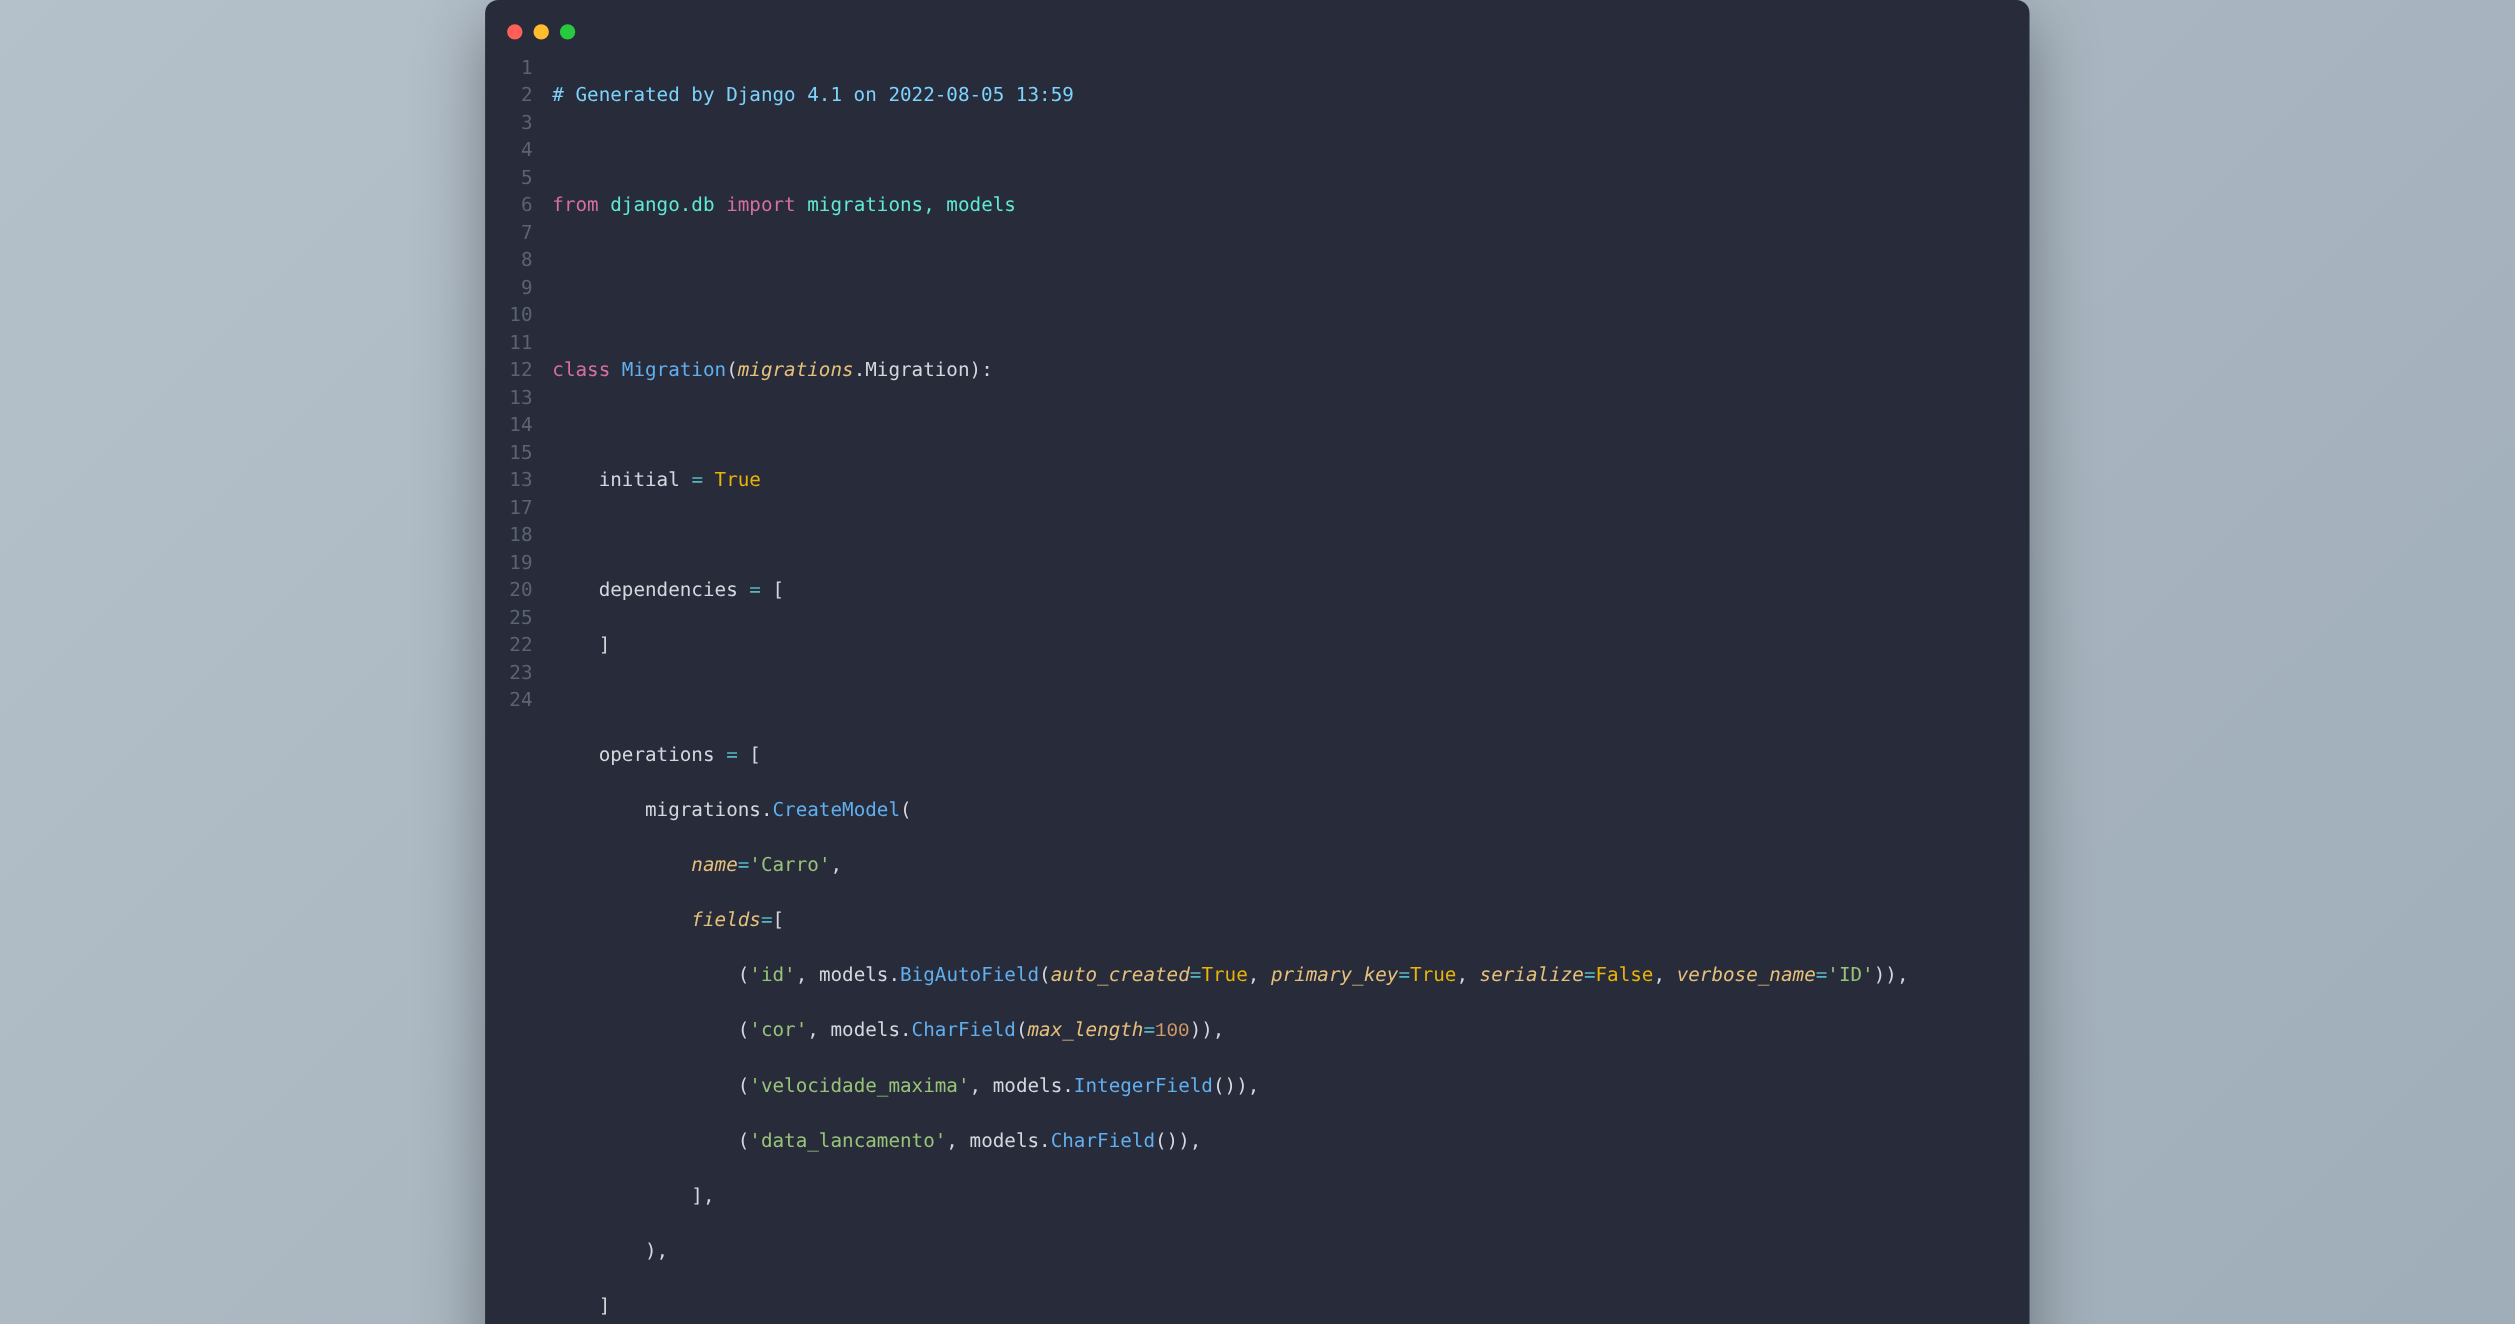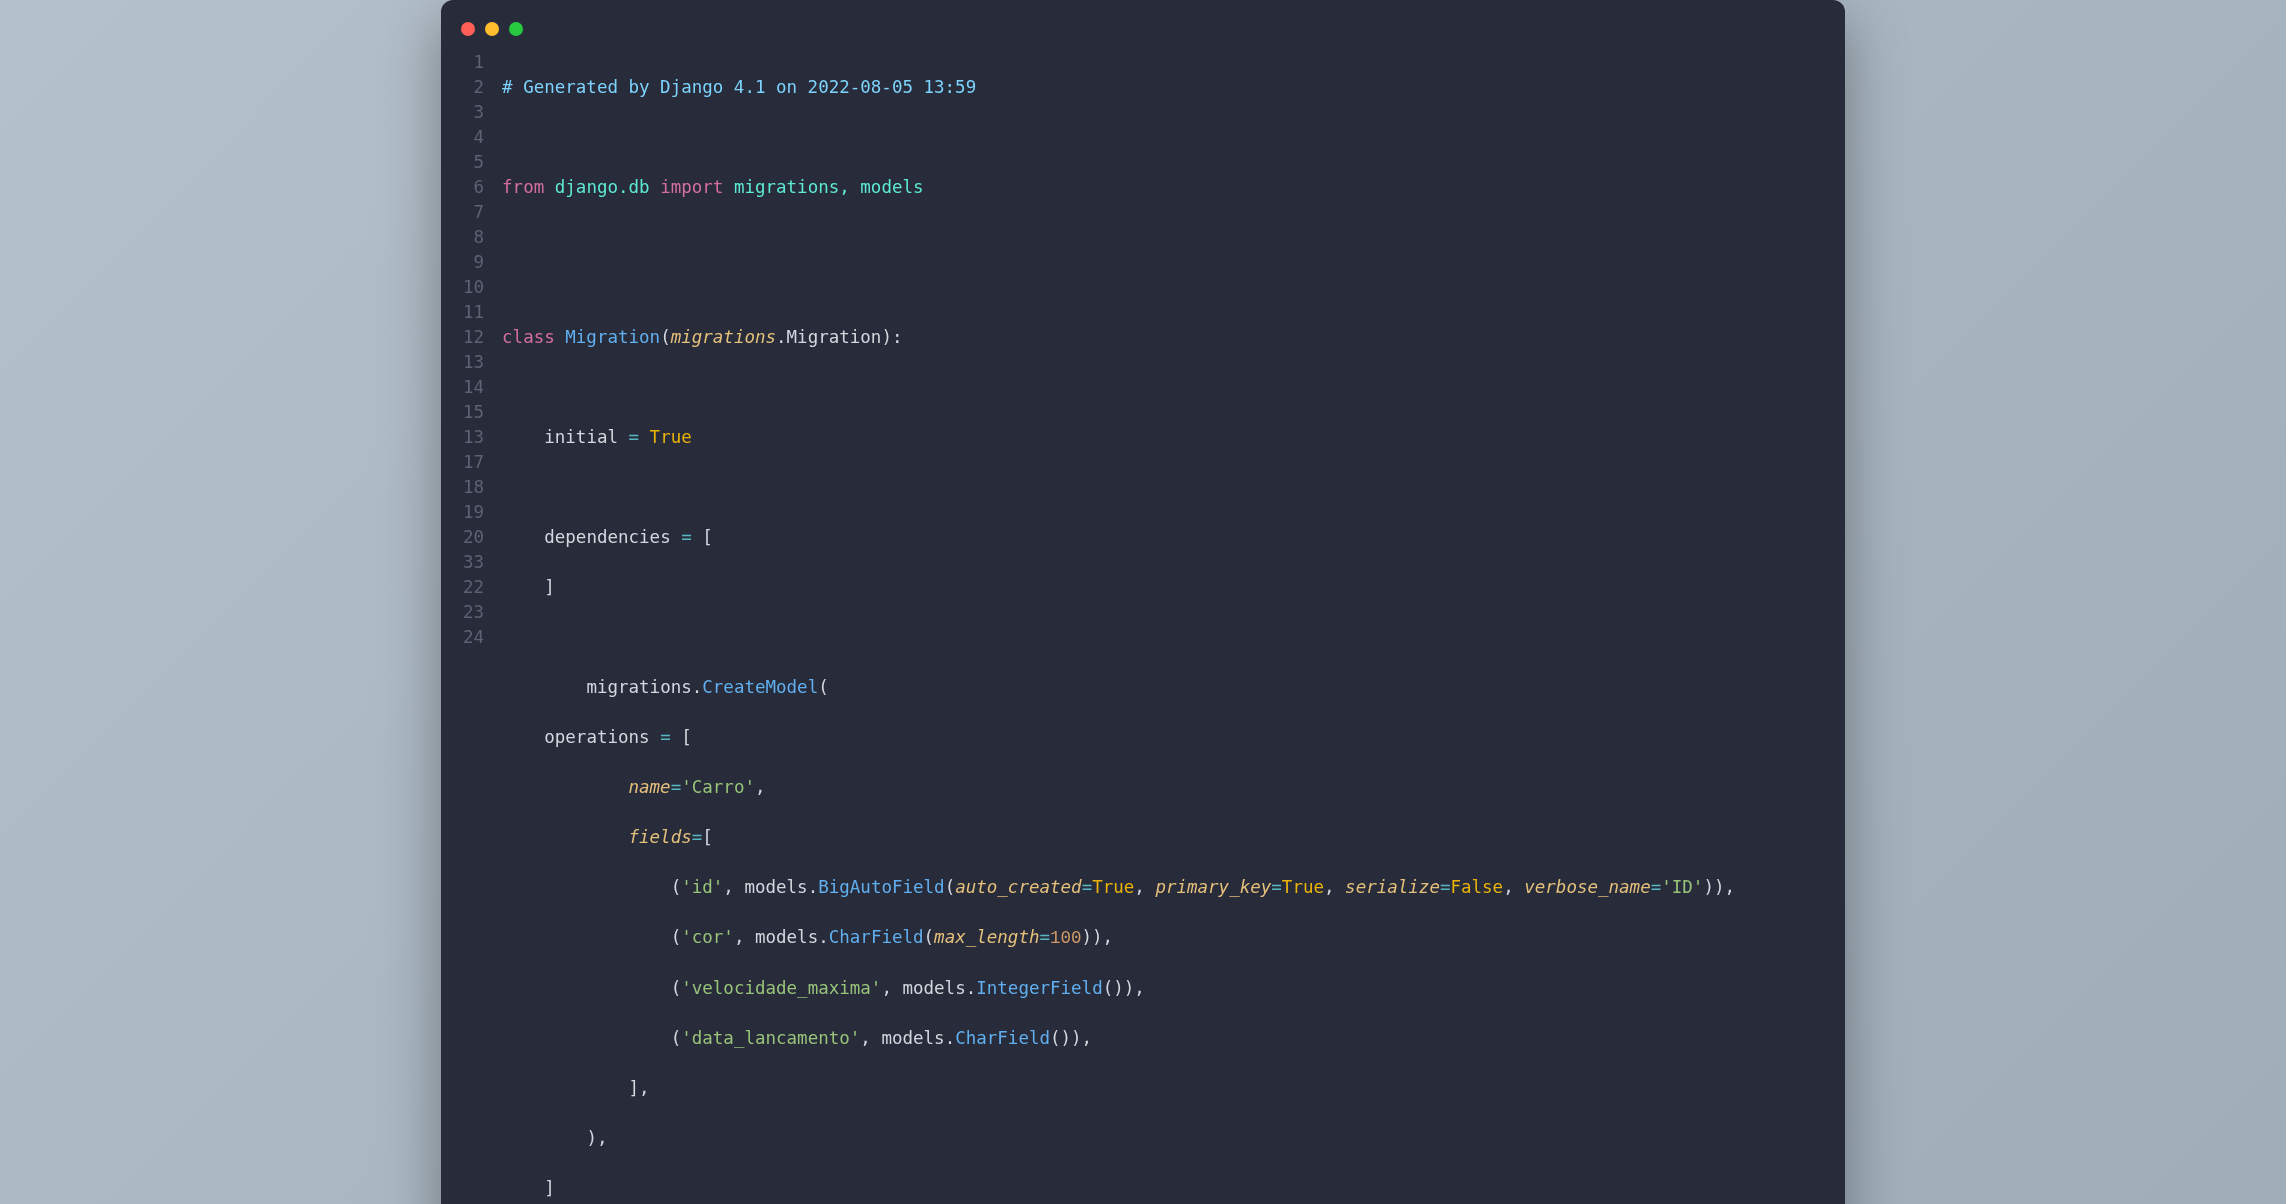--- a/index.html
+++ b/index.html
@@ -85,40 +85,40 @@
       <div>11</div>
       <div>12</div>
       <div>13</div>
       <div>14</div>
       <div>15</div>
       <div>13</div>
       <div>17</div>
       <div>18</div>
       <div>19</div>
       <div>20</div>
-      <div>33</div>
+      <div>25</div>
       <div>22</div>
       <div>23</div>
       <div>24</div>
     </div>
     <div class="code">
 <div><span class="tok-comment"># Generated by Django 4.1 on 2022-08-05 13:59</span></div>
 <div> </div>
 <div><span class="tok-keyword">from</span><span class="tok-module"> django.db </span><span class="tok-keyword">import</span><span class="tok-module"> migrations, models</span></div>
 <div> </div>
 <div> </div>
 <div><span class="tok-keyword">class</span><span class="tok-class"> Migration</span><span class="tok-plain">(</span><span class="tok-param">migrations</span><span class="tok-plain">.</span><span class="tok-plain">Migration</span><span class="tok-plain">):</span></div>
 <div> </div>
 <div><span>    </span><span class="tok-attr">initial</span><span class="tok-op"> = </span><span class="tok-const">True</span></div>
 <div> </div>
 <div><span>    </span><span class="tok-attr">dependencies</span><span class="tok-op"> = </span><span class="tok-plain">[</span></div>
 <div><span>    </span><span class="tok-plain">]</span></div>
 <div> </div>
+<div><span>    </span><span class="tok-attr">operations</span><span class="tok-op"> = </span><span class="tok-plain">[</span></div>
 <div><span>        </span><span class="tok-plain">migrations</span><span class="tok-plain">.</span><span class="tok-type">CreateModel</span><span class="tok-plain">(</span></div>
-<div><span>    </span><span class="tok-attr">operations</span><span class="tok-op"> = </span><span class="tok-plain">[</span></div>
 <div><span>            </span><span class="tok-param">name</span><span class="tok-op">=</span><span class="tok-string">'Carro'</span><span class="tok-plain">,</span></div>
 <div><span>            </span><span class="tok-param">fields</span><span class="tok-op">=</span><span class="tok-plain">[</span></div>
 <div><span>                </span><span class="tok-plain">(</span><span class="tok-string">'id'</span><span class="tok-plain">, </span><span class="tok-plain">models</span><span class="tok-plain">.</span><span class="tok-type">BigAutoField</span><span class="tok-plain">(</span><span class="tok-param">auto_created</span><span class="tok-op">=</span><span class="tok-const">True</span><span class="tok-plain">, </span><span class="tok-param">primary_key</span><span class="tok-op">=</span><span class="tok-const">True</span><span class="tok-plain">, </span><span class="tok-param">serialize</span><span class="tok-op">=</span><span class="tok-const">False</span><span class="tok-plain">, </span><span class="tok-param">verbose_name</span><span class="tok-op">=</span><span class="tok-string">'ID'</span><span class="tok-plain">)),</span></div>
 <div><span>                </span><span class="tok-plain">(</span><span class="tok-string">'cor'</span><span class="tok-plain">, </span><span class="tok-plain">models</span><span class="tok-plain">.</span><span class="tok-type">CharField</span><span class="tok-plain">(</span><span class="tok-param">max_length</span><span class="tok-op">=</span><span class="tok-number">100</span><span class="tok-plain">)),</span></div>
 <div><span>                </span><span class="tok-plain">(</span><span class="tok-string">'velocidade_maxima'</span><span class="tok-plain">, </span><span class="tok-plain">models</span><span class="tok-plain">.</span><span class="tok-type">IntegerField</span><span class="tok-plain">()</span><span class="tok-plain">),</span></div>
 <div><span>                </span><span class="tok-plain">(</span><span class="tok-string">'data_lancamento'</span><span class="tok-plain">, </span><span class="tok-plain">models</span><span class="tok-plain">.</span><span class="tok-type">CharField</span><span class="tok-plain">()</span><span class="tok-plain">),</span></div>
 <div><span>            </span><span class="tok-plain">],</span></div>
 <div><span>        </span><span class="tok-plain">),</span></div>
 <div><span>    </span><span class="tok-plain">]</span></div>
 

